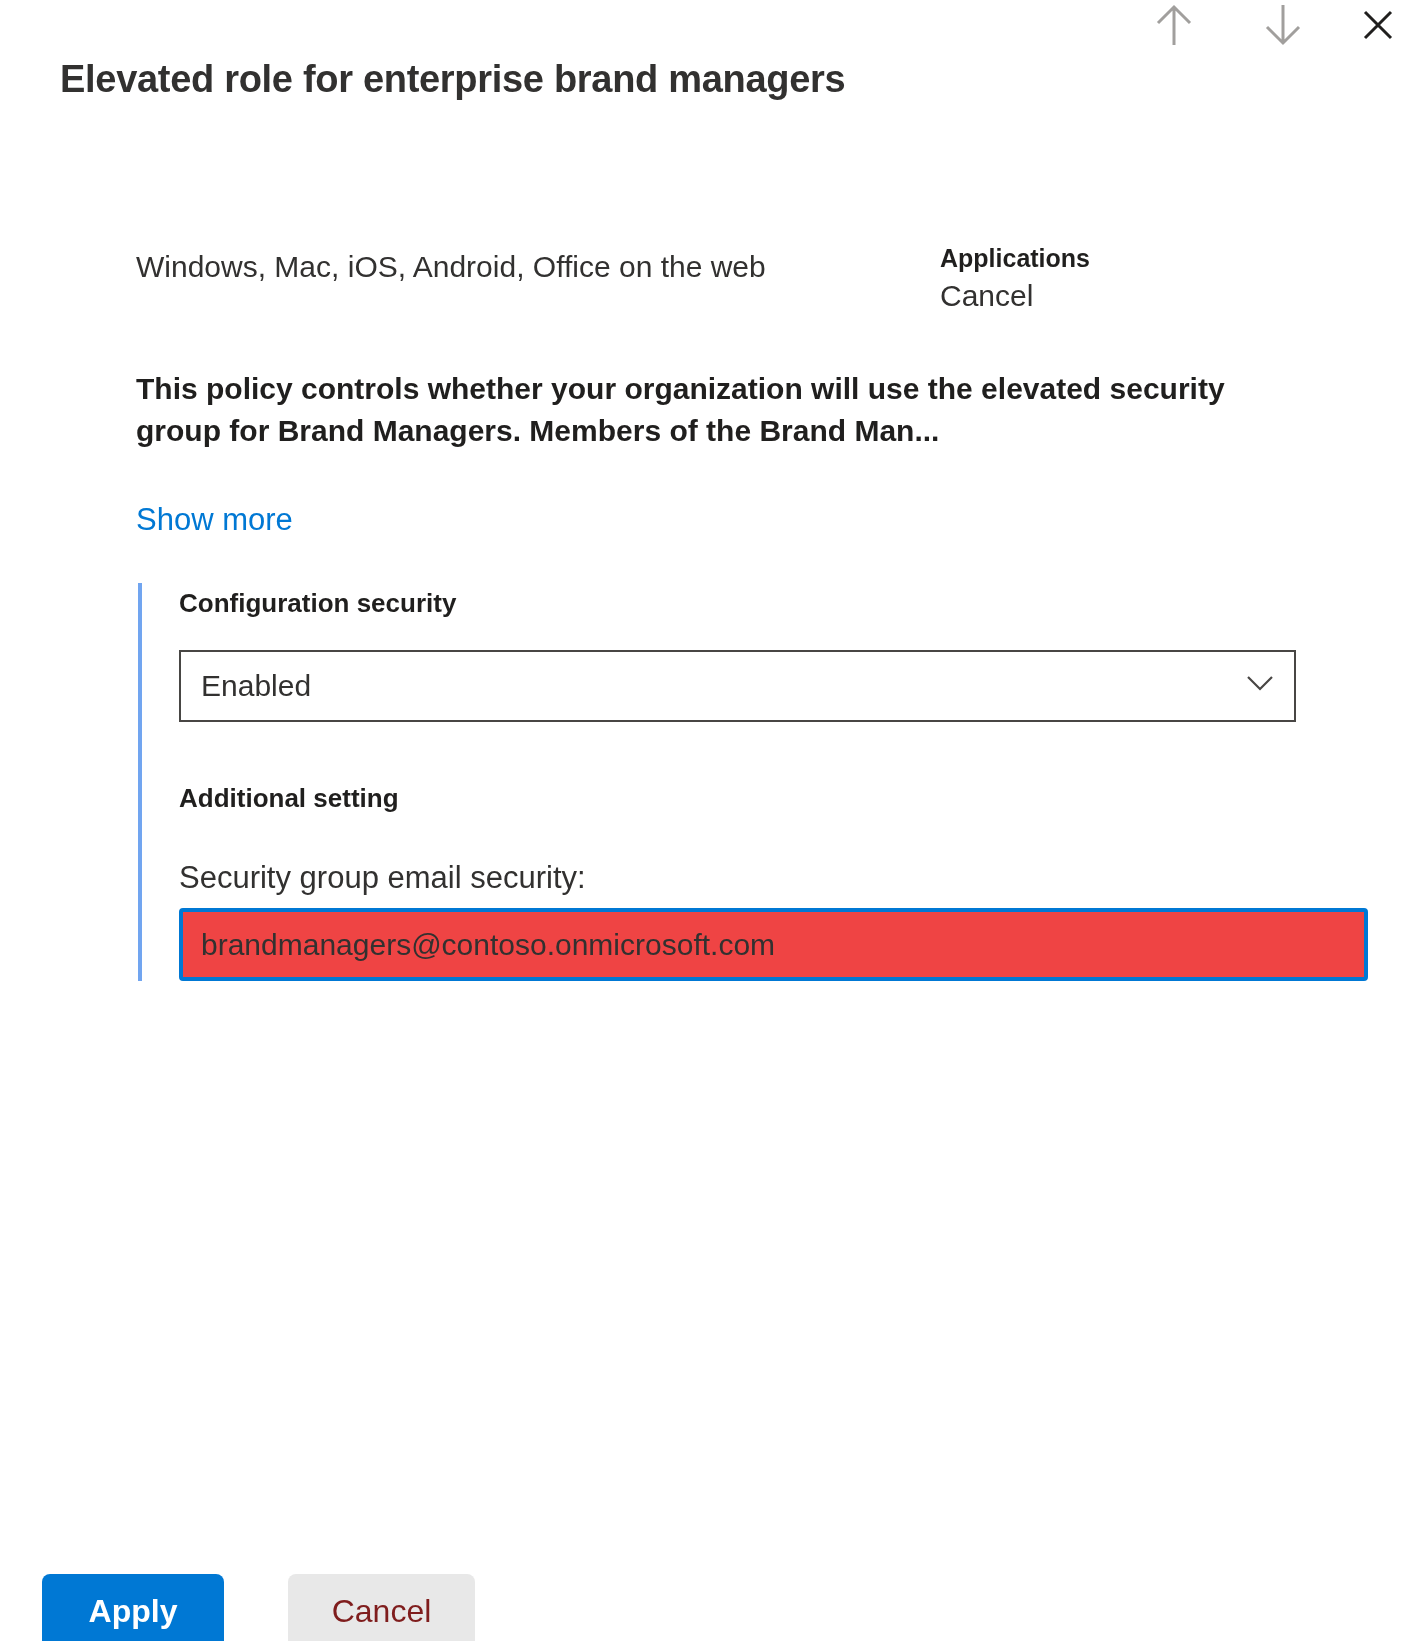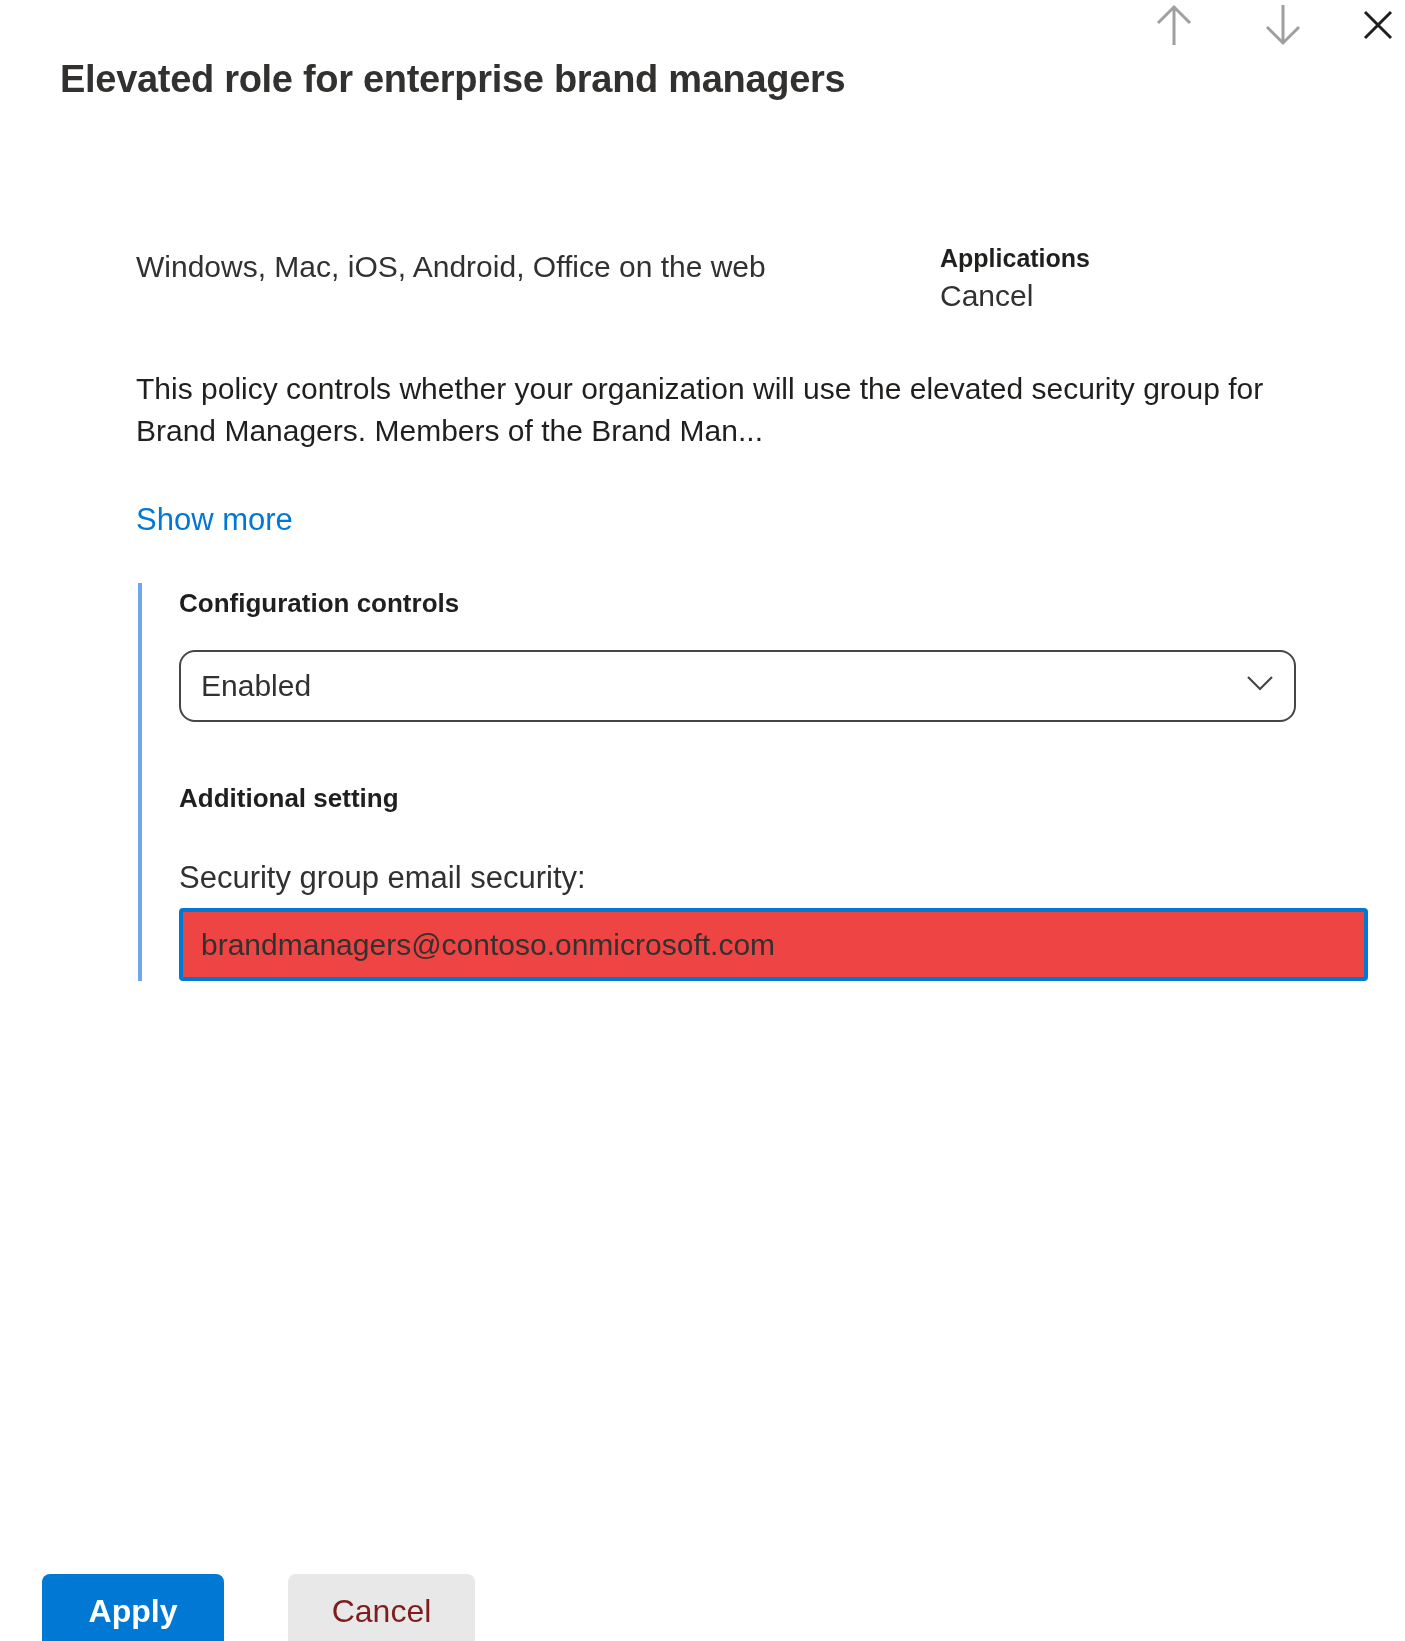--- a/index.html
+++ b/index.html
@@ -5,27 +5,27 @@
   html, body { margin: 0; padding: 0; background: #ffffff; }
   body {
     width: 1405px; height: 1641px; position: relative; overflow: hidden;
     font-family: "Liberation Sans", "DejaVu Sans", sans-serif; color: #323130;
   }
   .abs { position: absolute; margin-left: 24px; }
   .nav-btn { position: absolute; top: 0; width: 60px; height: 50px; display: flex; align-items: center; justify-content: center; cursor: pointer; }
   .title { left: 36px; top: 58px; font-size: 38px; font-weight: bold; color: #323130; white-space: nowrap; letter-spacing: -0.3px; }
   .meta-label { font-size: 25px; font-weight: bold; color: #201f1e; }
   .meta-value { font-size: 30px; color: #323130; margin-top: 6px; white-space: nowrap; }
-  .desc { left: 112px; top: 368px; width: 1180px; font-size: 30px; line-height: 42px; color: #201f1e; }
+  .desc { left: 112px; top: 368px; width: 1180px; font-size: 30px; line-height: 42px; color: #201f1e; font-weight: bold; }
   .show-more { left: 112px; top: 502px; font-size: 31px; color: #0078d4; text-decoration: none; cursor: pointer; }
   .accent { left: 114px; top: 583px; width: 4px; height: 398px; background: #71a5f0; }
   .sec-label { font-size: 26px; font-weight: bold; color: #201f1e; white-space: nowrap; }
   .dropdown {
     left: 155px; top: 650px; width: 1117px; height: 72px; box-sizing: border-box;
-    border: 2px solid #484644; border-radius: 16px; display: flex; align-items: center;
+    border: 2px solid #484644; border-radius: 0; display: flex; align-items: center;
     padding-left: 20px; font-size: 30px; color: #323130; cursor: pointer; background: #fff;
   }
   .dropdown .chev { position: absolute; right: 20px; top: 22px; }
   .field-label { left: 155px; top: 860px; font-size: 31px; color: #323130; white-space: nowrap; }
   .email {
     left: 155px; top: 908px; width: 1189px; height: 73px; box-sizing: border-box;
     border: 4px solid #0078d4; border-radius: 4px; padding: 0 12px 0 18px;
     font-size: 30px; color: #323130; font-family: "Liberation Sans", "DejaVu Sans", sans-serif;
     outline: none; background: #ef4444;
   }
@@ -67,21 +67,21 @@
   <div class="abs" style="left:916px; top:244px;">
     <div class="meta-label">Applications</div>
     <div class="meta-value">Cancel</div>
   </div>
 
   <div class="abs desc">This policy controls whether your organization will use the elevated security group for Brand Managers. Members of the Brand Man...</div>
   <a class="abs show-more">Show more</a>
 
   <div class="abs accent"></div>
 
-  <div class="abs sec-label" style="left:155px; top:588px;">Configuration controls</div>
+  <div class="abs sec-label" style="left:155px; top:588px;">Configuration security</div>
 
   <div class="abs dropdown">
     <span>Enabled</span>
     <svg class="chev" width="28" height="18" viewBox="0 0 28 18">
       <path d="M2 3 L14 15 L26 3" stroke="#484644" stroke-width="2.2" fill="none"></path>
     </svg>
   </div>
 
   <div class="abs sec-label" style="left:155px; top:783px;">Additional setting</div>
 

